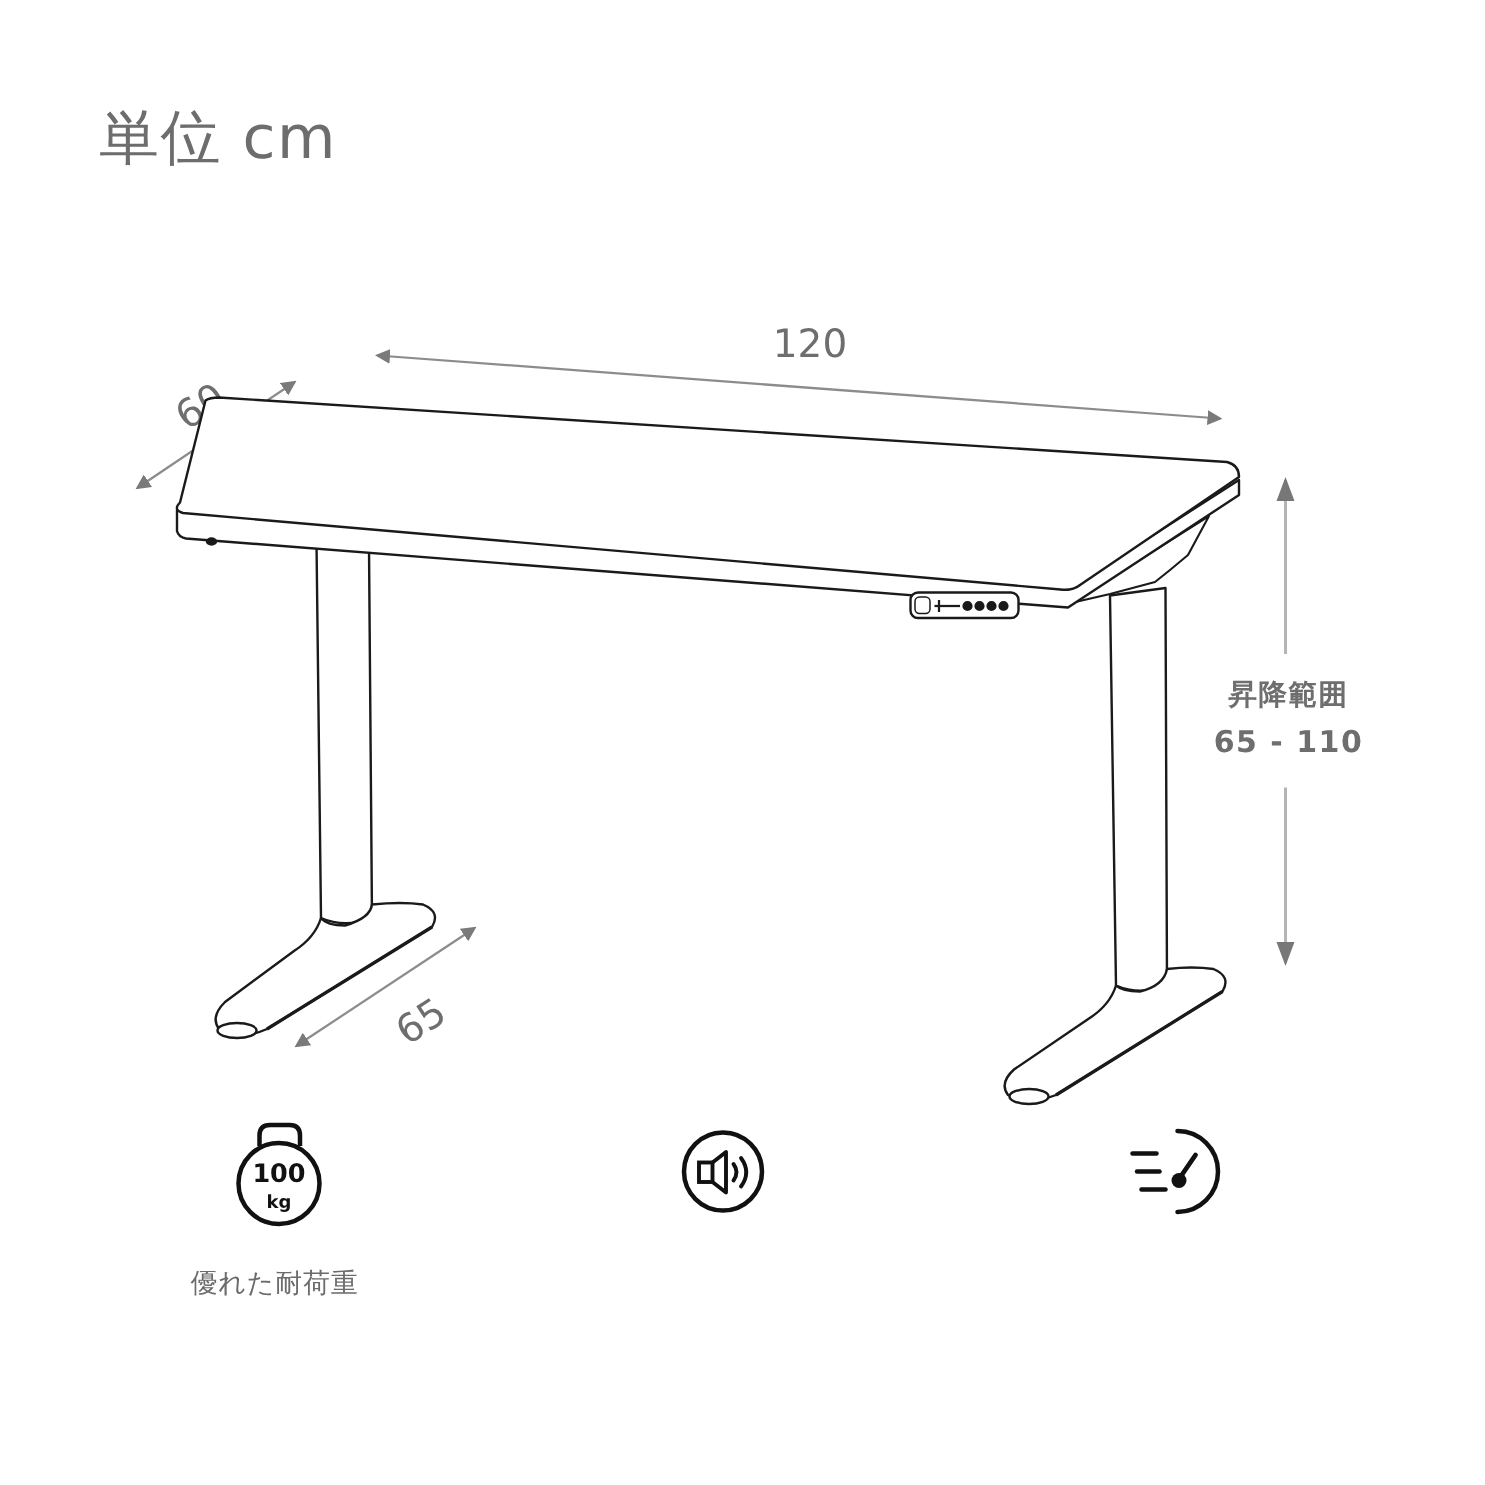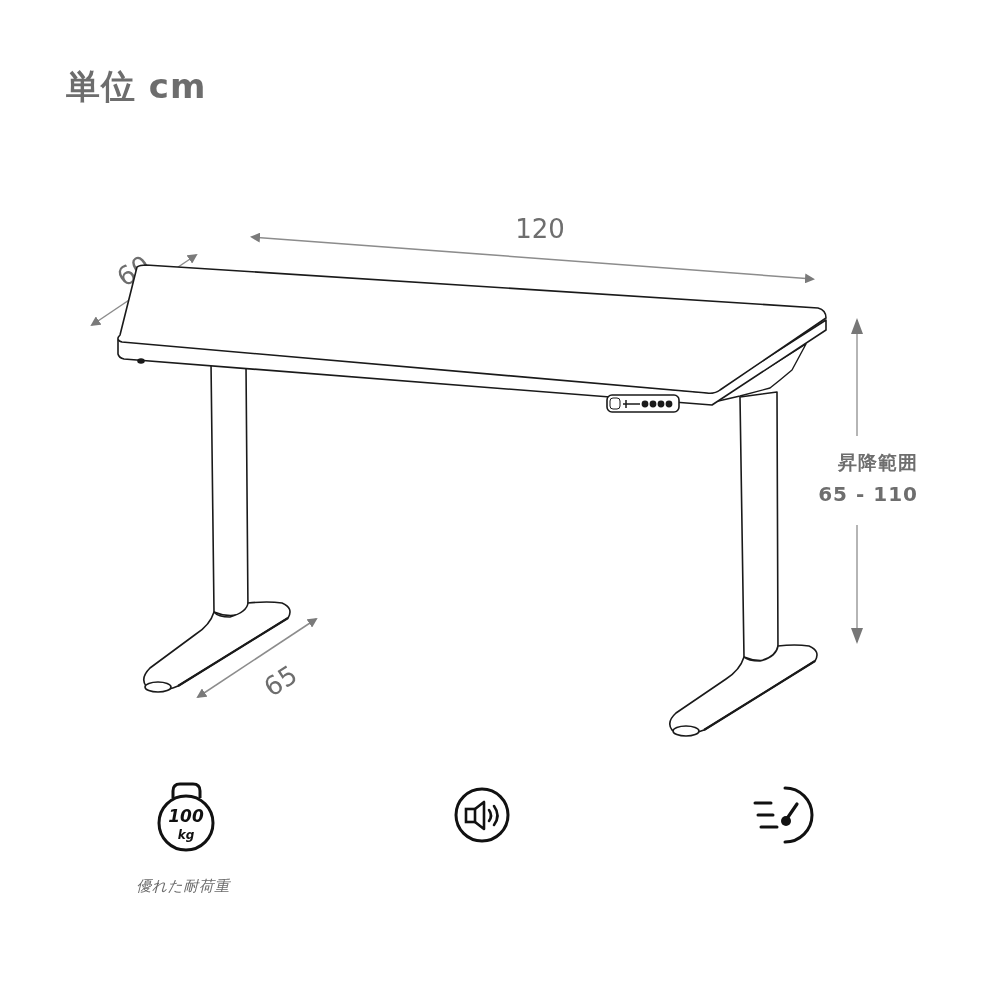--- a/index.html
+++ b/index.html
@@ -1,27 +1,27 @@
 <!DOCTYPE html>
 <html><head>
   <meta charset="utf-8">
   <style>
     html, body { margin: 0; padding: 0; background: #ffffff; }
     body { width: 990px; height: 990px; position: relative; overflow: hidden;
            font-family: "DejaVu Sans", "Liberation Sans", sans-serif; color: #6b6b6b; }
-    .unit-label { position: absolute; left: 66px; top: 64px; font-size: 34px; font-weight: bold;
+    .unit-label { position: absolute; left: 66px; top: 64px; font-size: 40px; font-weight: normal;
                   color: #6d6d6d; letter-spacing: 1px; }
     svg.drawing { position: absolute; left: 0; top: 0; }
     .dim-label { font-family: "DejaVu Sans", "Liberation Sans", sans-serif; fill: #6e6e6e; }
-    .range-block { position: absolute; left: 800px; top: 450px; width: 118px; text-align: right; color: #6e6e6e; }
+    .range-block { position: absolute; left: 800px; top: 450px; width: 118px; text-align: center; color: #6e6e6e; }
     .range-title { font-size: 19px; font-weight: bold; letter-spacing: 1px; }
     .range-value { font-size: 20px; font-weight: bold; margin-top: 6px; letter-spacing: 1px; }
-    .feature { position: absolute; top: 775px; width: 260px; text-align: center; font-style: italic; }
+    .feature { position: absolute; top: 741px; width: 260px; text-align: center; }
     .feature .icon-wrap { width: 80px; height: 80px; margin: 0 auto; }
-    .feature .feature-label { margin-top: 22px; font-size: 15px; color: #6b6b6b; letter-spacing: 0.5px; }
+    .feature .feature-label { margin-top: 22px; font-size: 18px; color: #6b6b6b; letter-spacing: 0.5px; }
     #feature-weight { left: 53px; }
     #feature-noise { left: 352px; }
     #feature-speed { left: 651px; }
   </style>
 </head>
 <body>
 
 <div class="unit-label">単位 cm</div>
 
 <svg class="drawing" width="990" height="990" viewBox="0 0 990 990">

